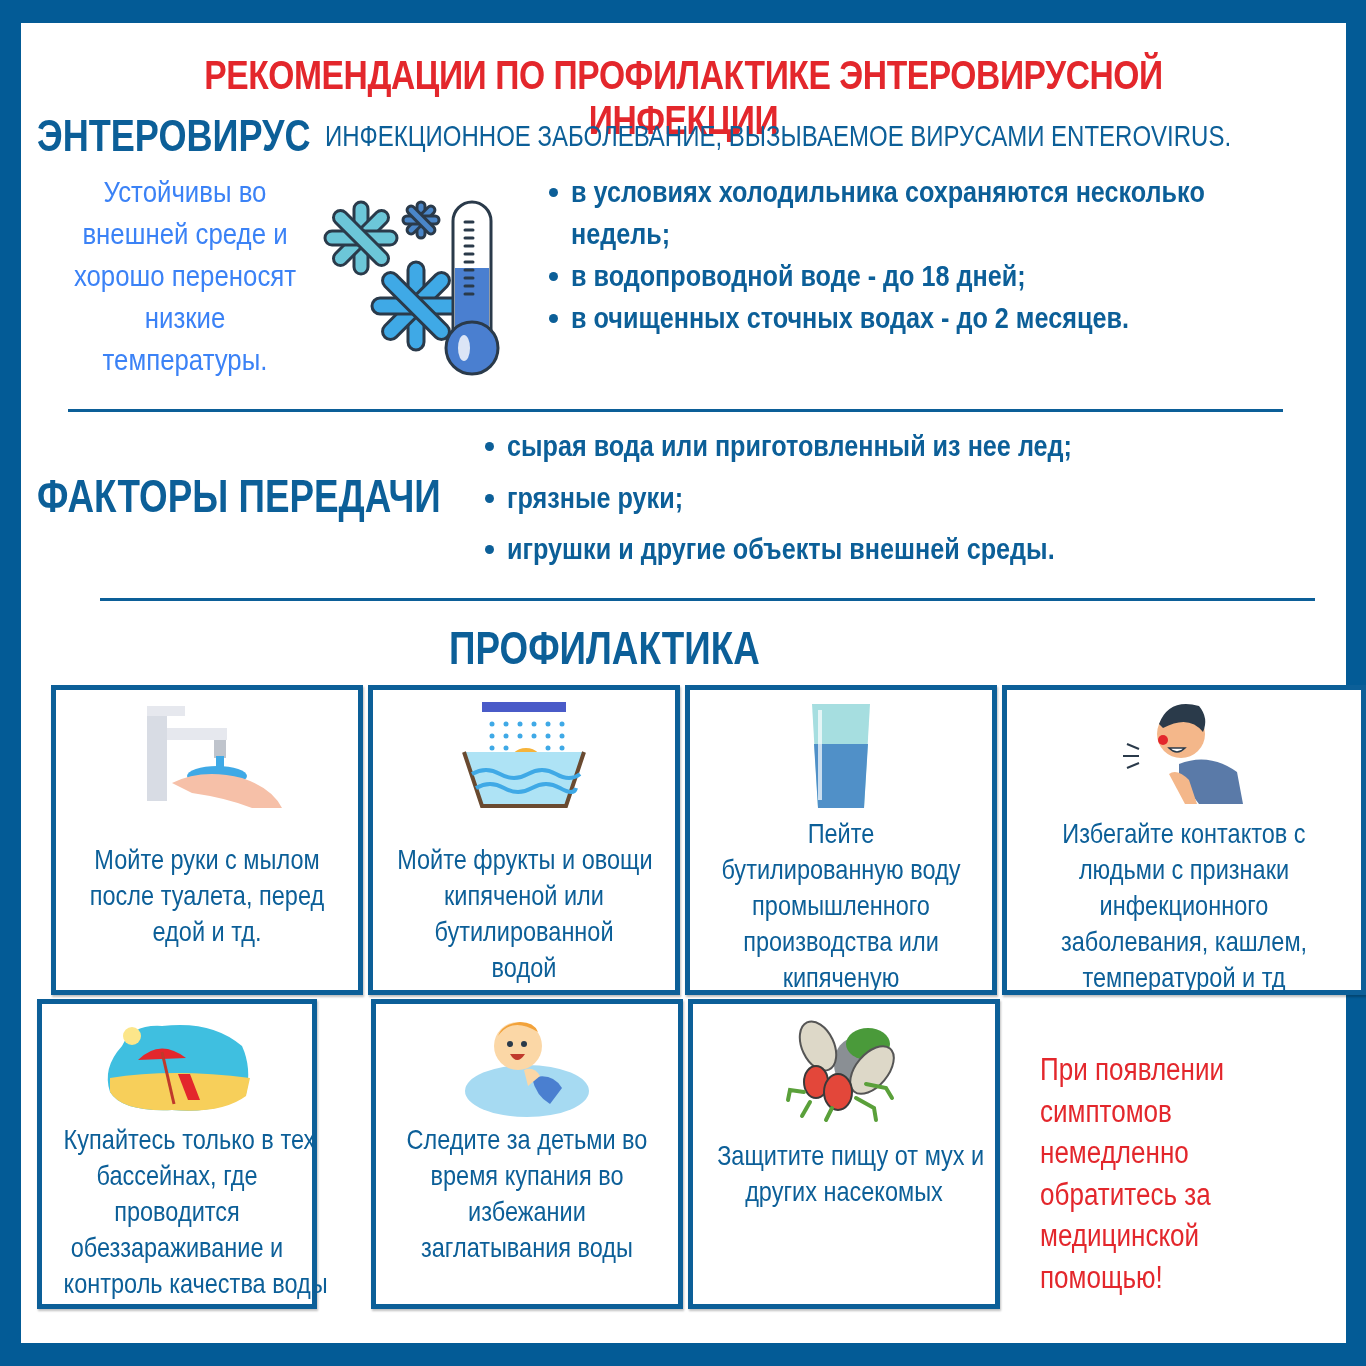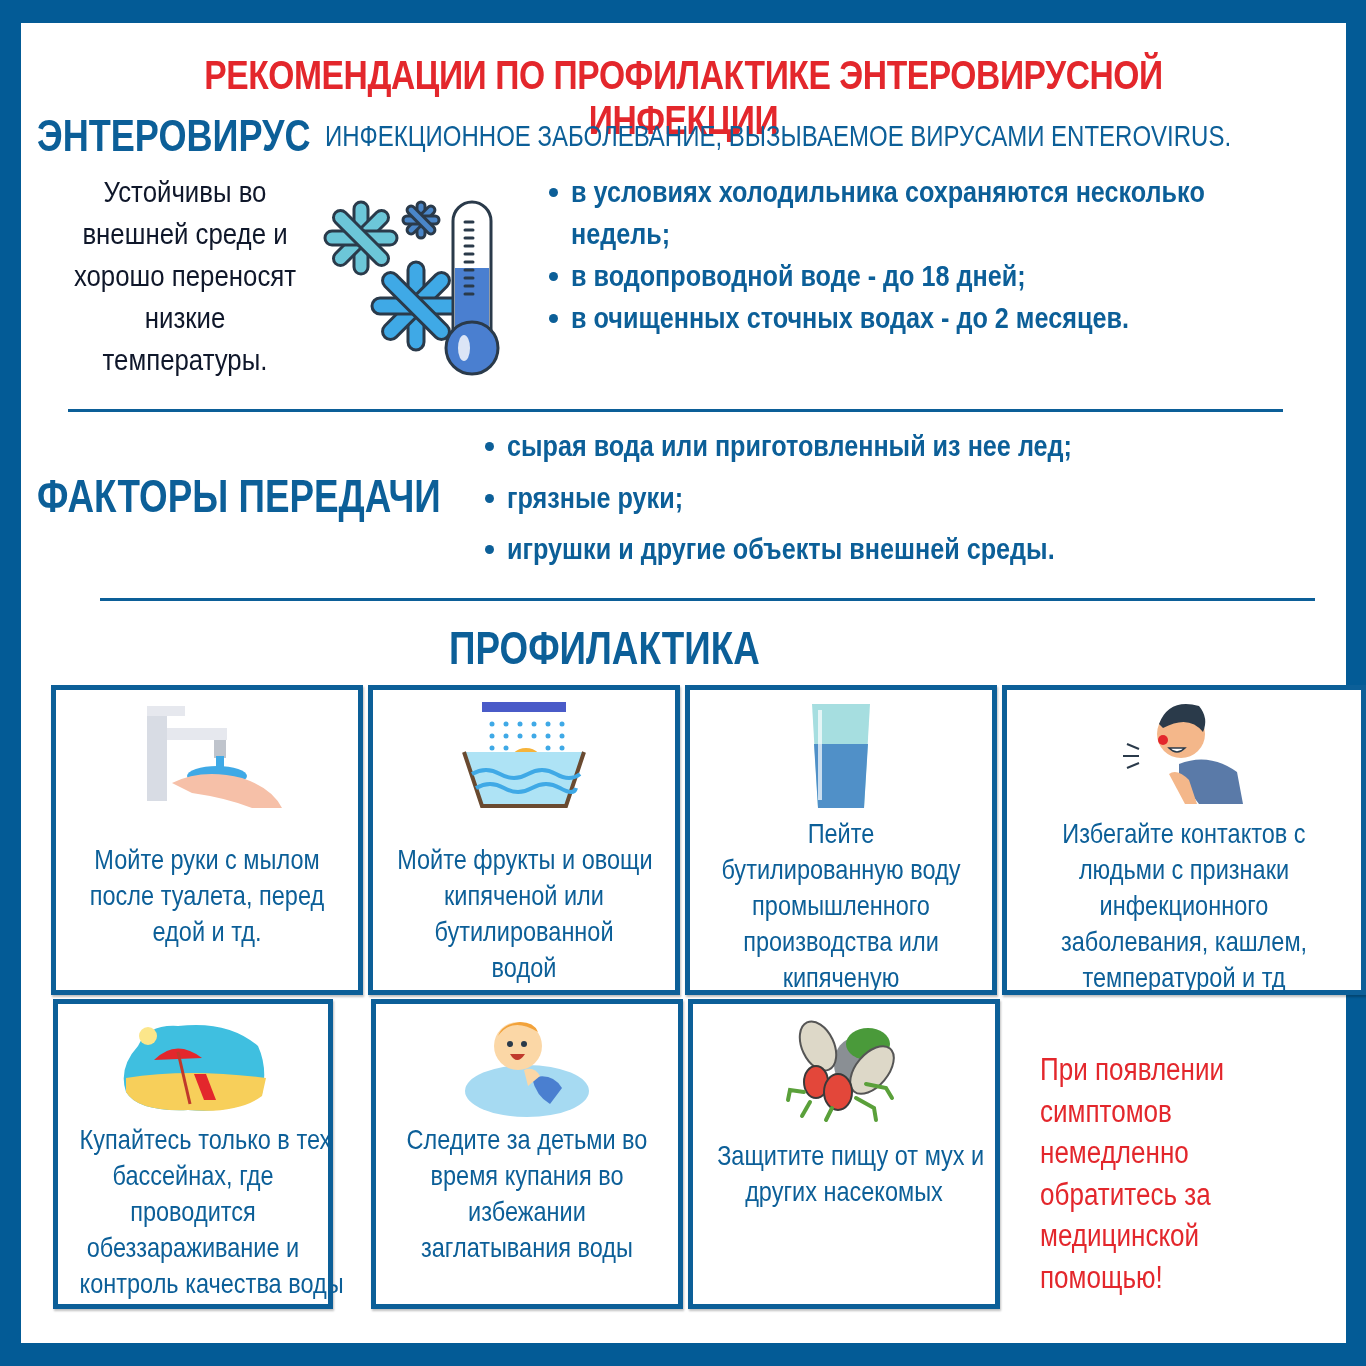--- a/index.html
+++ b/index.html
@@ -25,21 +25,21 @@
       white-space: nowrap;
     }
     .entero-def {
       position: absolute; left: 304px; top: 96px;
       color: #0c5f98; font-size: 30px; white-space: nowrap;
       transform: scaleX(0.80); transform-origin: left;
     }
 
     .red-note {
       position: absolute; left: 14px; top: 148px; width: 300px;
-      color: #0f172a; font-size: 30px; line-height: 42px; text-align: center;
+      color: #3b82f6; font-size: 30px; line-height: 42px; text-align: center;
     }
     .red-note span { display: block; transform: scaleX(0.86); }
 
     .bullets { position: absolute; list-style: none; color: #0c5f98; font-weight: bold; }
     .bullets li { position: relative; font-size: 30px; white-space: nowrap; }
     .bullets li .txt { display: inline-block; transform: scaleX(0.84); transform-origin: left; }
     .bullets li::before {
       content: ""; position: absolute; left: -22px; width: 9px; height: 9px;
       border-radius: 50%; background: #0c5f98;
     }
@@ -247,21 +247,21 @@
     </svg>
     <div class="ctext" style="top:126px">
       <span>Избегайте контактов с</span>
       <span>людьми с признаки</span>
       <span>инфекционного</span>
       <span>заболевания, кашлем,</span>
       <span>температурой и тд</span>
     </div>
   </div>
 
-  <div class="card" style="left:32px;top:976px;width:280px;height:310px">
+  <div class="card" style="left:16px;top:976px;width:280px;height:310px">
     <svg class="icon" style="top:12px" width="150" height="100" viewBox="0 0 150 100">
       <path d="M20 30 Q30 8 60 10 Q110 4 140 30 Q150 52 144 78 Q120 98 70 94 Q20 96 8 76 Q0 52 20 30 Z" fill="#3fbfe0"></path>
       <path d="M8 62 Q70 52 148 62 L144 80 Q120 98 70 94 Q20 96 8 76 Z" fill="#f7cf5a"></path>
       <circle cx="30" cy="20" r="9" fill="#fce68a"></circle>
       <path d="M36 44 Q58 22 84 42 Z" fill="#e3272c"></path>
       <line x1="60" y1="36" x2="72" y2="88" stroke="#c0392b" stroke-width="3"></line>
       <path d="M76 58 L88 58 L98 84 L86 84 Z" fill="#e3272c"></path>
     </svg>
     <div class="ctext" style="top:118px">
       <span>Купайтесь только в тех</span>

